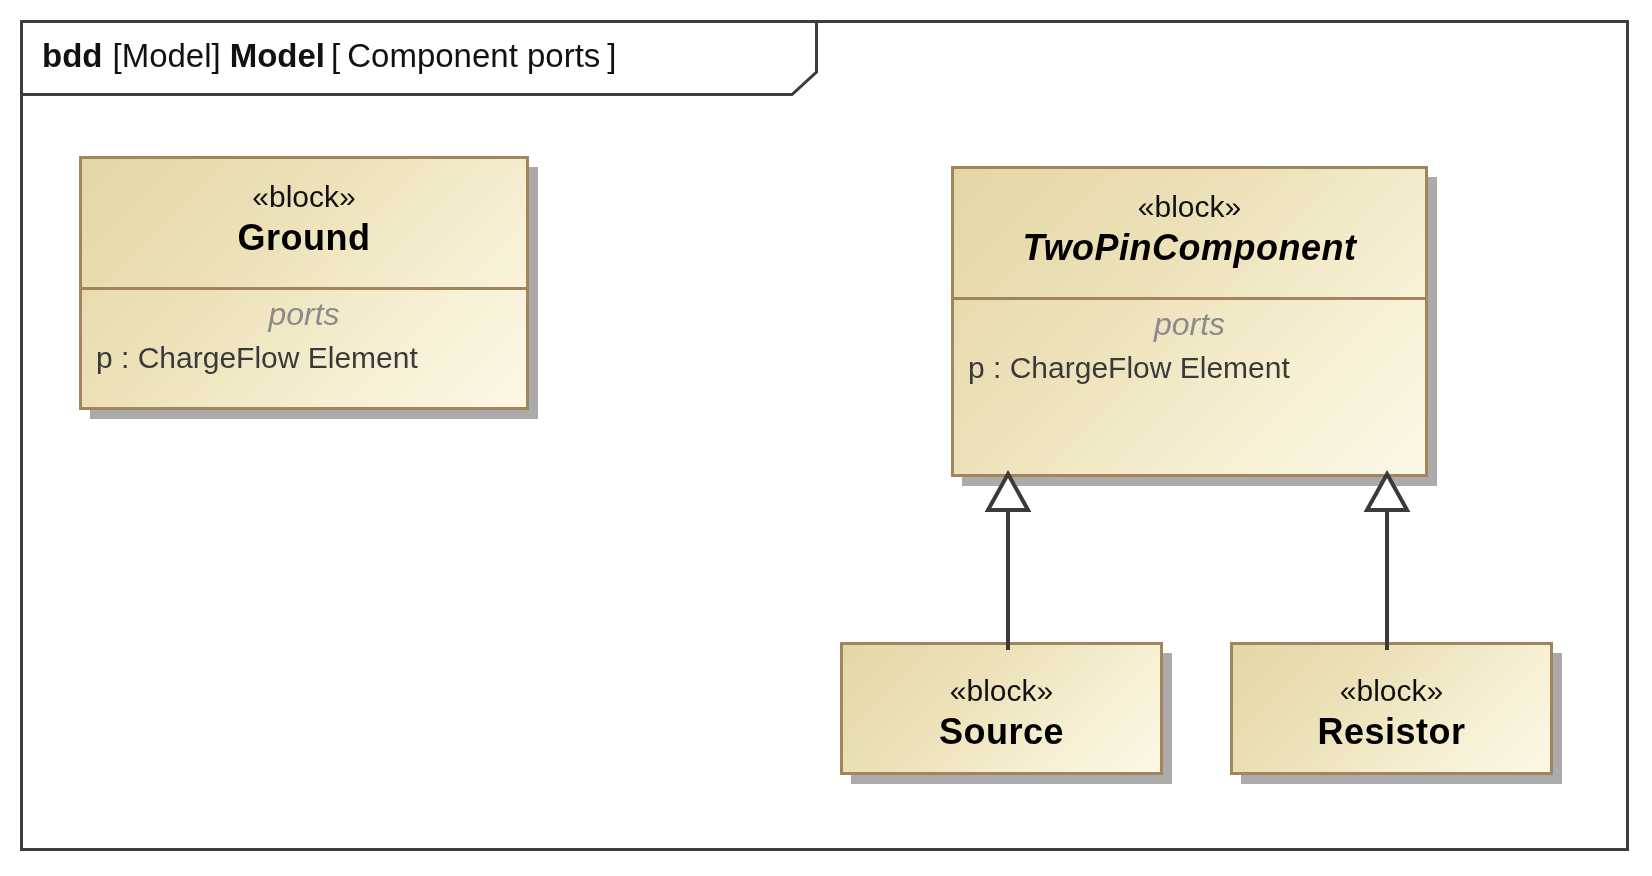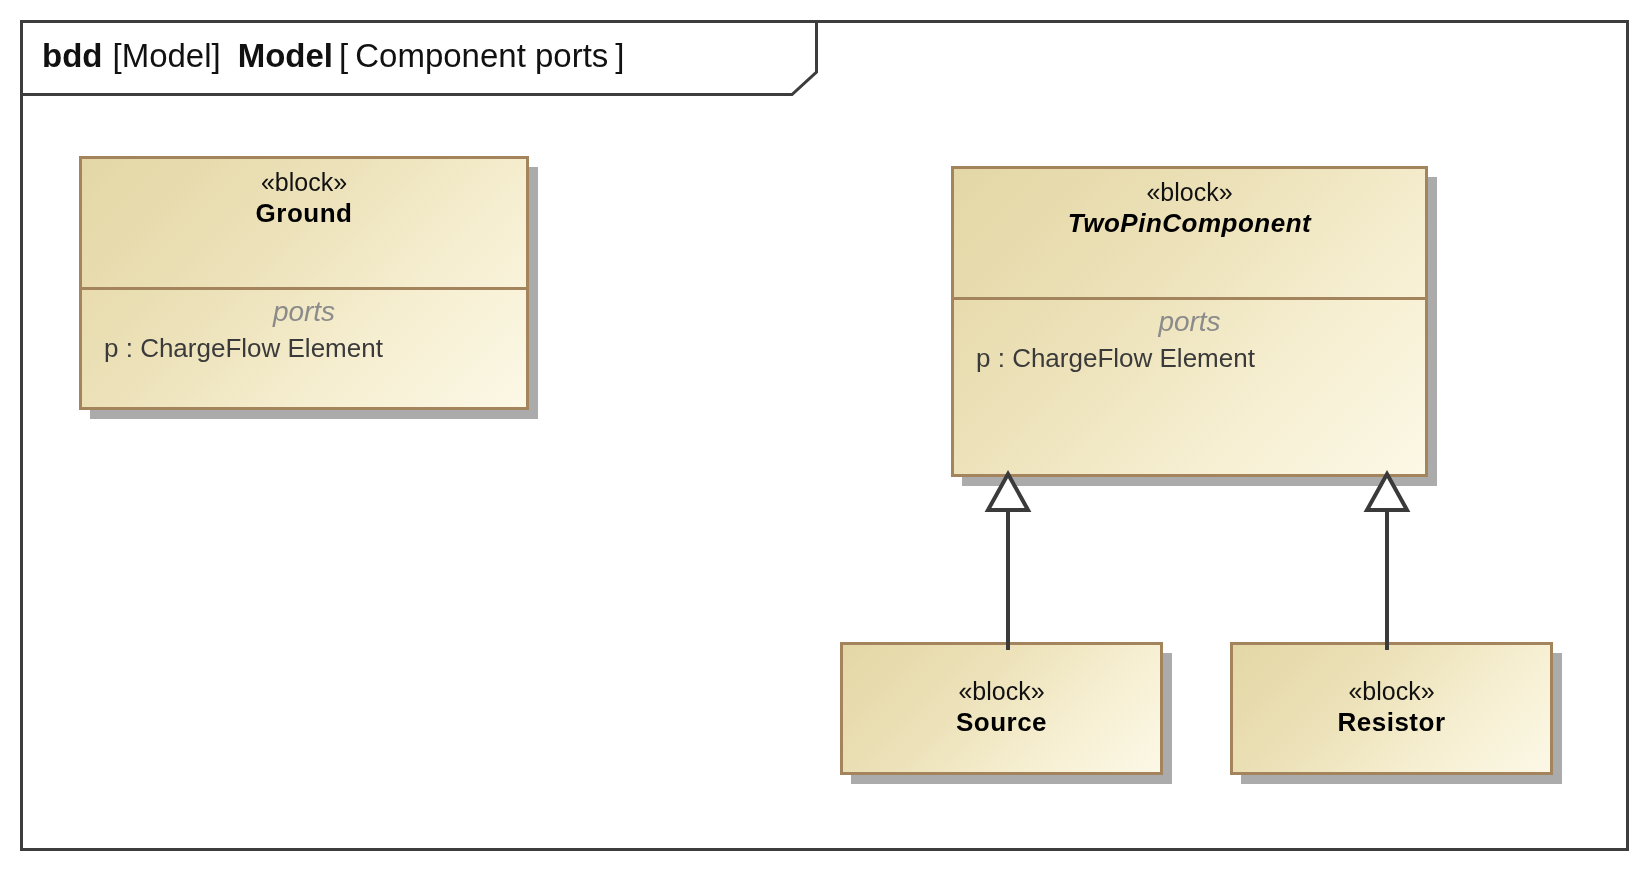--- a/index.html
+++ b/index.html
@@ -67,21 +67,21 @@
     font-size: 33px;
     color: #111111;
     letter-spacing: 0px;
   }
   .frame-tab-label .kind {
     font-weight: bold;
     margin-right: 10px;
   }
   .frame-tab-label .ns {
     font-weight: normal;
-    margin-right: 17px;
+    margin-right: 9px;
   }
   .frame-tab-label .name {
     font-weight: bold;
     margin-right: 6px;
   }
   .frame-tab-label .brk {
     font-weight: normal;
   }
   .frame-tab-label .diagname {
     font-weight: normal;
@@ -97,60 +97,60 @@
       linear-gradient(135deg, #e4d7a6 0%, #ece1b8 38%, #f6efd2 70%, #fcf8e6 100%);
     box-shadow: 10px 10px 0 -1px rgba(150,150,150,0.80);
   }
   .block-compartment-name {
     position: relative;
     box-sizing: border-box;
     padding: 8px 10px 10px 10px;
     text-align: center;
   }
   .stereotype {
-    font-size: 25px;
+    font-size: 30px;
     color: #111111;
     line-height: 1.22;
     white-space: nowrap;
+    margin-top: 12px;
   }
   .blockname {
-    font-size: 26px;
+    font-size: 36px;
     font-weight: bold;
     color: #000000;
     line-height: 1.22;
     white-space: nowrap;
     letter-spacing: 0.5px;
   }
   .blockname.abstract {
     font-style: italic;
   }
 
   .compartment-divider {
     border-top: 3px solid #a3845c;
   }
 
   .block-compartment-ports {
     box-sizing: border-box;
     padding: 4px 0 8px 0;
   }
   .compartment-title {
-    font-size: 28px;
+    font-size: 32px;
     font-style: italic;
     color: #8b8b8b;
     text-align: center;
     line-height: 1.3;
   }
   .port-line {
-    font-size: 26px;
+    font-size: 30px;
     color: #3a3a3a;
     text-align: left;
     padding-left: 14px;
     line-height: 1.45;
     white-space: nowrap;
-    margin-left: 8px;
   }
 
   
   .gen {
     position: absolute;
     pointer-events: none;
   }
   .gen svg { display: block; overflow: visible; }
 </style>
 </head>

